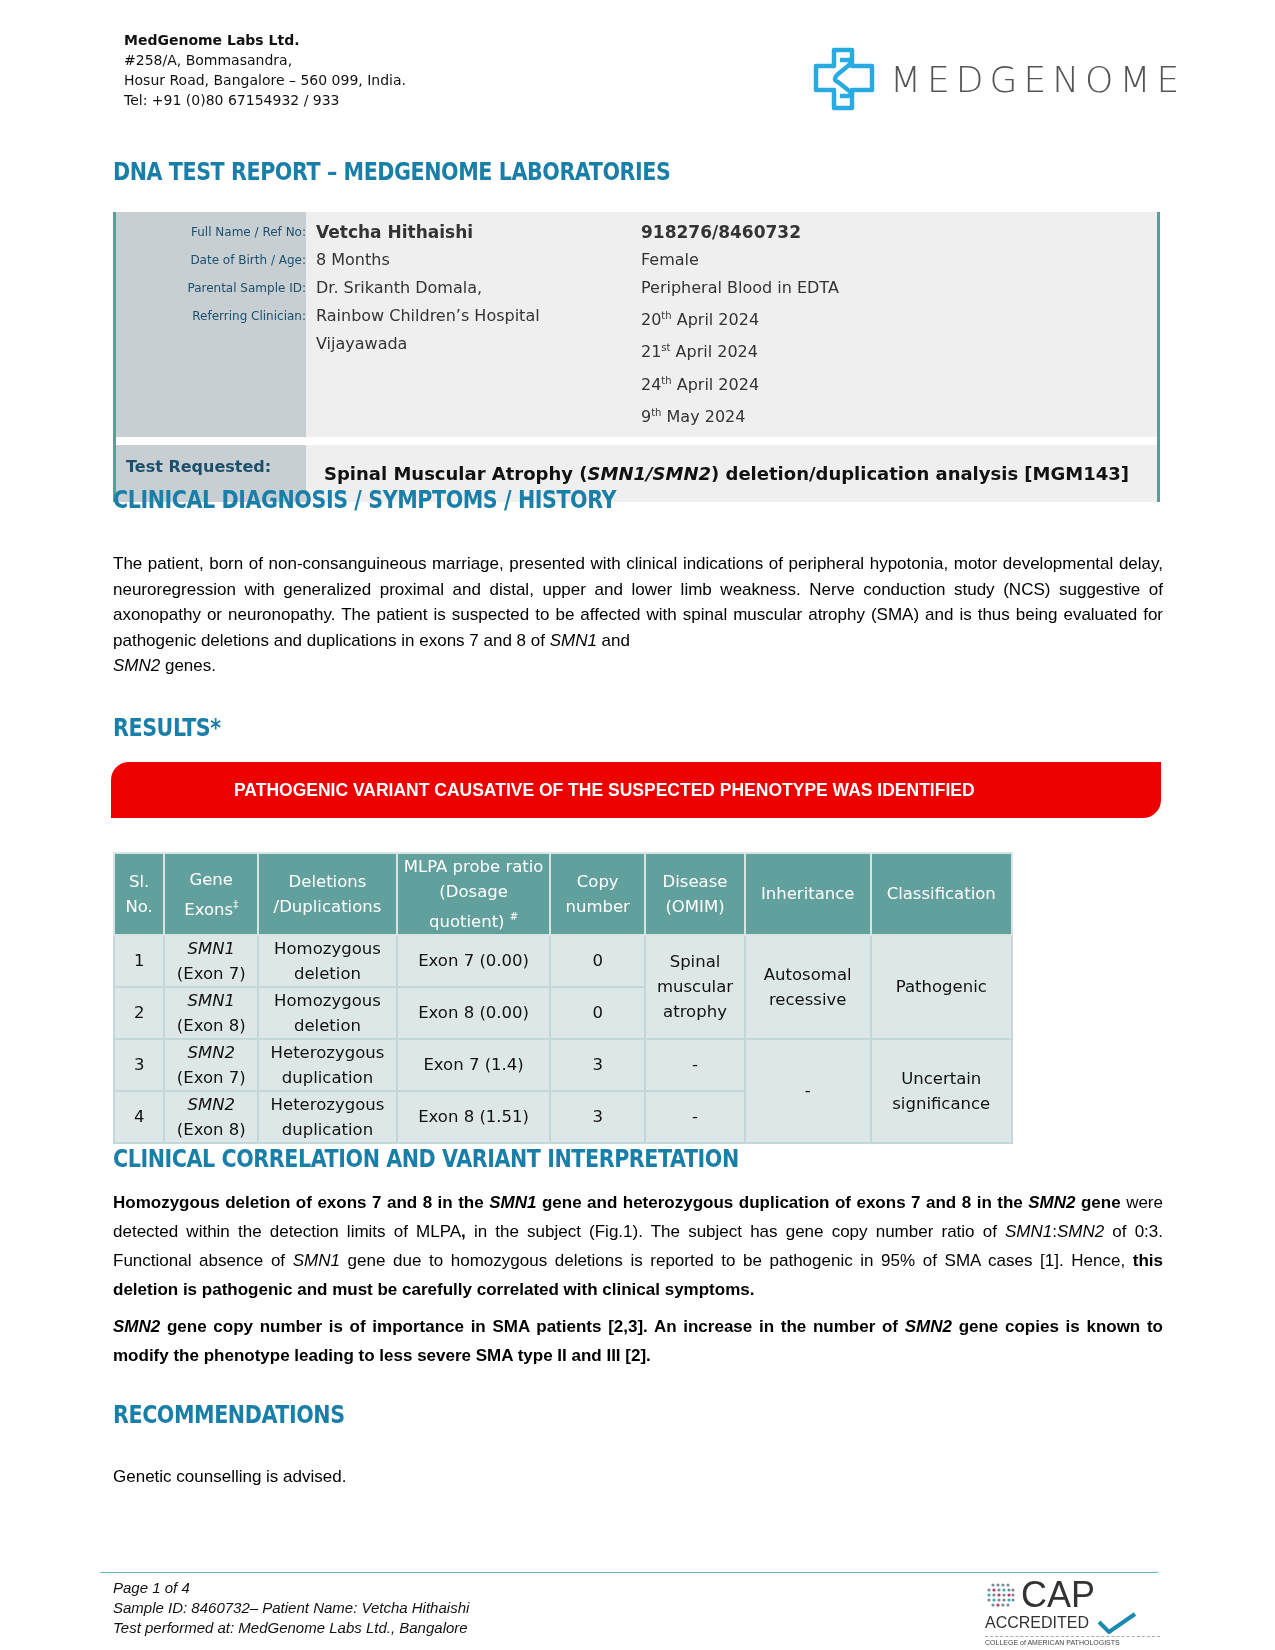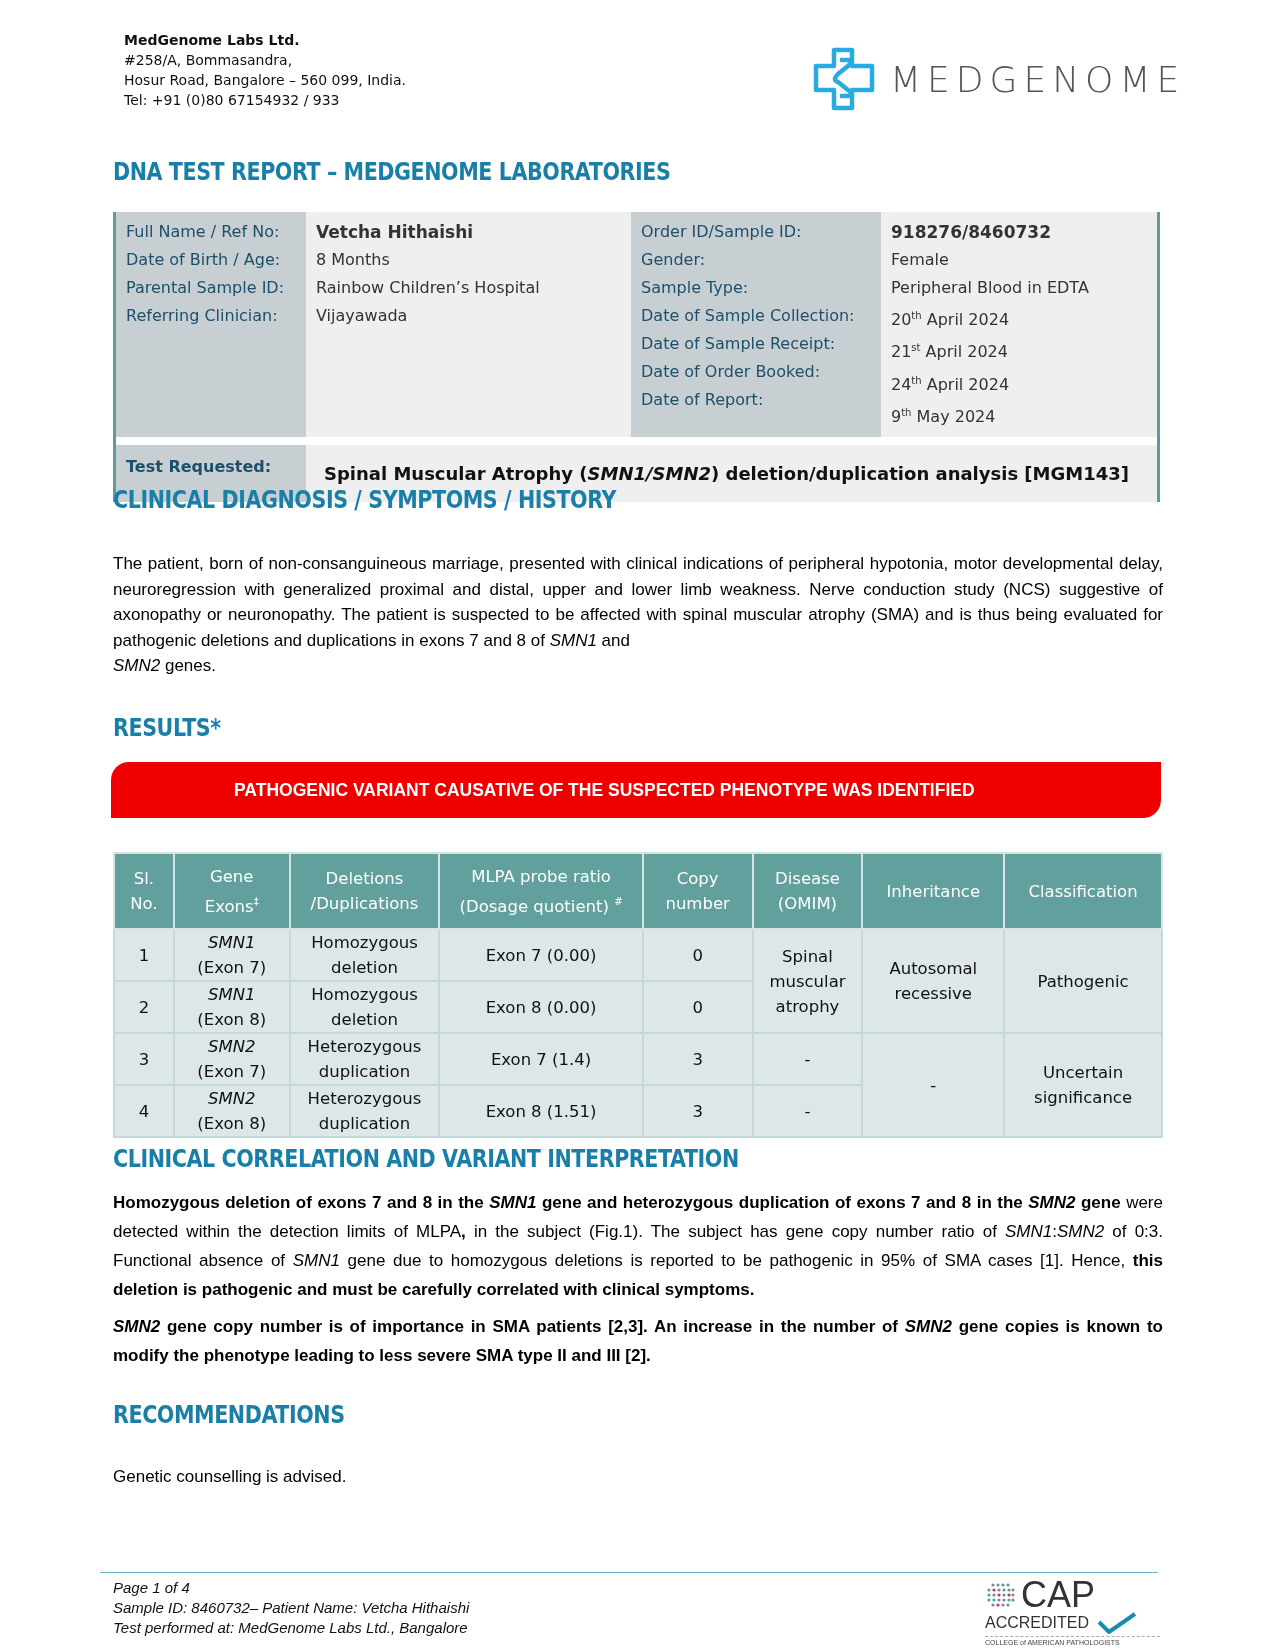--- a/index.html
+++ b/index.html
@@ -10,33 +10,33 @@
   .addr .co { font-weight: bold; }
 
   .logo { position: absolute; left: 812px; top: 46px; display: flex; align-items: center; }
   .logo-text { font-family: "DejaVu Sans", sans-serif; font-size: 36px; color: #555; letter-spacing: 6px; margin-left: 14px; font-weight: 300; }
 
   .h1 { position: absolute; left: 113px; font-family: "DejaVu Sans", sans-serif; font-weight: bold; color: #1a7fa8; font-size: 24px; letter-spacing: -0.5px; transform: scaleX(0.86); transform-origin: left center; white-space: nowrap; }
 
   .info { position: absolute; left: 113px; top: 212px; width: 1047px; border-left: 3px solid #5a9e9c; border-right: 3px solid #5a9e9c; }
   .info-grid { display: grid; grid-template-columns: 190px 325px 250px 279px; background: #efefef; }
   .info-col { padding: 6px 0 6px 10px; font-size: 17px; line-height: 28px; }
-  .info-col.lbl { background: #c8cfd3; color: #1d4f6a; font-family: "DejaVu Sans", sans-serif; font-size: 16px; }
+  .info-col.lbl { background: #c8cfd3; color: #1d4f6a; font-family: "DejaVu Sans", sans-serif; font-size: 12px; text-align: right; }
   .info-col.val { color: #333; font-family: "DejaVu Sans", sans-serif; font-size: 16px; }
   .info-col .bold { font-weight: bold; font-size: 17px; }
   .info-col sup { font-size: 10px; }
   .test-row { display: grid; grid-template-columns: 190px 857px; margin-top: 8px; background: #efefef; }
   .test-row .lbl { background: #c8cfd3; color: #1d4f6a; font-weight: bold; font-size: 16px; padding: 12px 10px; font-family: "DejaVu Sans", sans-serif; }
   .test-row .val { font-weight: bold; font-size: 18px; padding: 18px; color: #111; font-family: "DejaVu Sans", sans-serif; }
 
   .para { position: absolute; left: 113px; width: 1050px; font-size: 17px; line-height: 25.5px; text-align: justify; color: #000000; font-family: "Liberation Sans", sans-serif; }
 
   .banner { position: absolute; left: 111px; top: 762px; width: 1050px; height: 56px; background: #ee0000; border-radius: 18px 0 18px 0; color: #fff; font-weight: bold; font-size: 17.5px; padding-top: 18px; padding-left: 123px; font-family: "Liberation Sans", sans-serif; }
 
-  .rtable { position: absolute; left: 113px; top: 852px; width: 1050px; border-collapse: collapse; font-family: "DejaVu Sans", sans-serif; font-size: 16.5px; }
+  .rtable { position: absolute; left: 113px; top: 852px; width: 900px; border-collapse: collapse; font-family: "DejaVu Sans", sans-serif; font-size: 16.5px; }
   .rtable th { background: #62a09e; color: #fff; font-weight: normal; height: 76px; border: 2px solid #d8e3e3; line-height: 25px; padding: 0 4px; }
   .rtable td { background: #dde7e8; color: #111; text-align: center; border: 2px solid #c4d7d9; line-height: 25px; height: 52px; padding: 0 4px; }
   .rtable sup { font-size: 10px; }
   .red { color: #e0101a; }
   em { font-style: italic; }
 
   .footer-line { position: absolute; left: 100px; top: 1572px; width: 1058px; height: 1px; background: #6bb8c8; }
   .footer { position: absolute; left: 113px; top: 1578px; font-style: italic; font-size: 15px; line-height: 20px; color: #111; font-family: "Liberation Sans", sans-serif; }
   .cap { position: absolute; left: 985px; top: 1578px; width: 175px; }
   .cap-top { display: flex; align-items: center; }
@@ -73,31 +73,23 @@
       <div>Date of Birth / Age:</div>
       <div>Parental Sample ID:</div>
       <div>Referring Clinician:</div>
       <div>&nbsp;</div>
         <div>&nbsp;</div>
         <div>&nbsp;</div>
     </div>
     <div class="info-col val">
       <div class="bold">Vetcha Hithaishi</div>
       <div>8 Months</div>
+      <div>Dr. Srikanth Domala,</div>
       <div>Rainbow Children’s Hospital</div>
       <div>Vijayawada</div>
-    </div>
-    <div class="info-col lbl">
-      <div>Order ID/Sample ID:</div>
-      <div>Gender:</div>
-      <div>Sample Type:</div>
-      <div>Date of Sample Collection:</div>
-      <div>Date of Sample Receipt:</div>
-      <div>Date of Order Booked:</div>
-      <div>Date of Report:</div>
     </div>
     <div class="info-col val">
       <div class="bold">918276/8460732</div>
       <div>Female</div>
       <div>Peripheral Blood in EDTA</div>
       <div><span>20</span><sup>th</sup><span> April 2024</span></div>
       <div><span>21</span><sup>st</sup><span> April 2024</span></div>
       <div><span>24</span><sup>th</sup><span> April 2024</span></div>
       <div><span>9</span><sup>th</sup><span> May 2024</span></div>
     </div>

